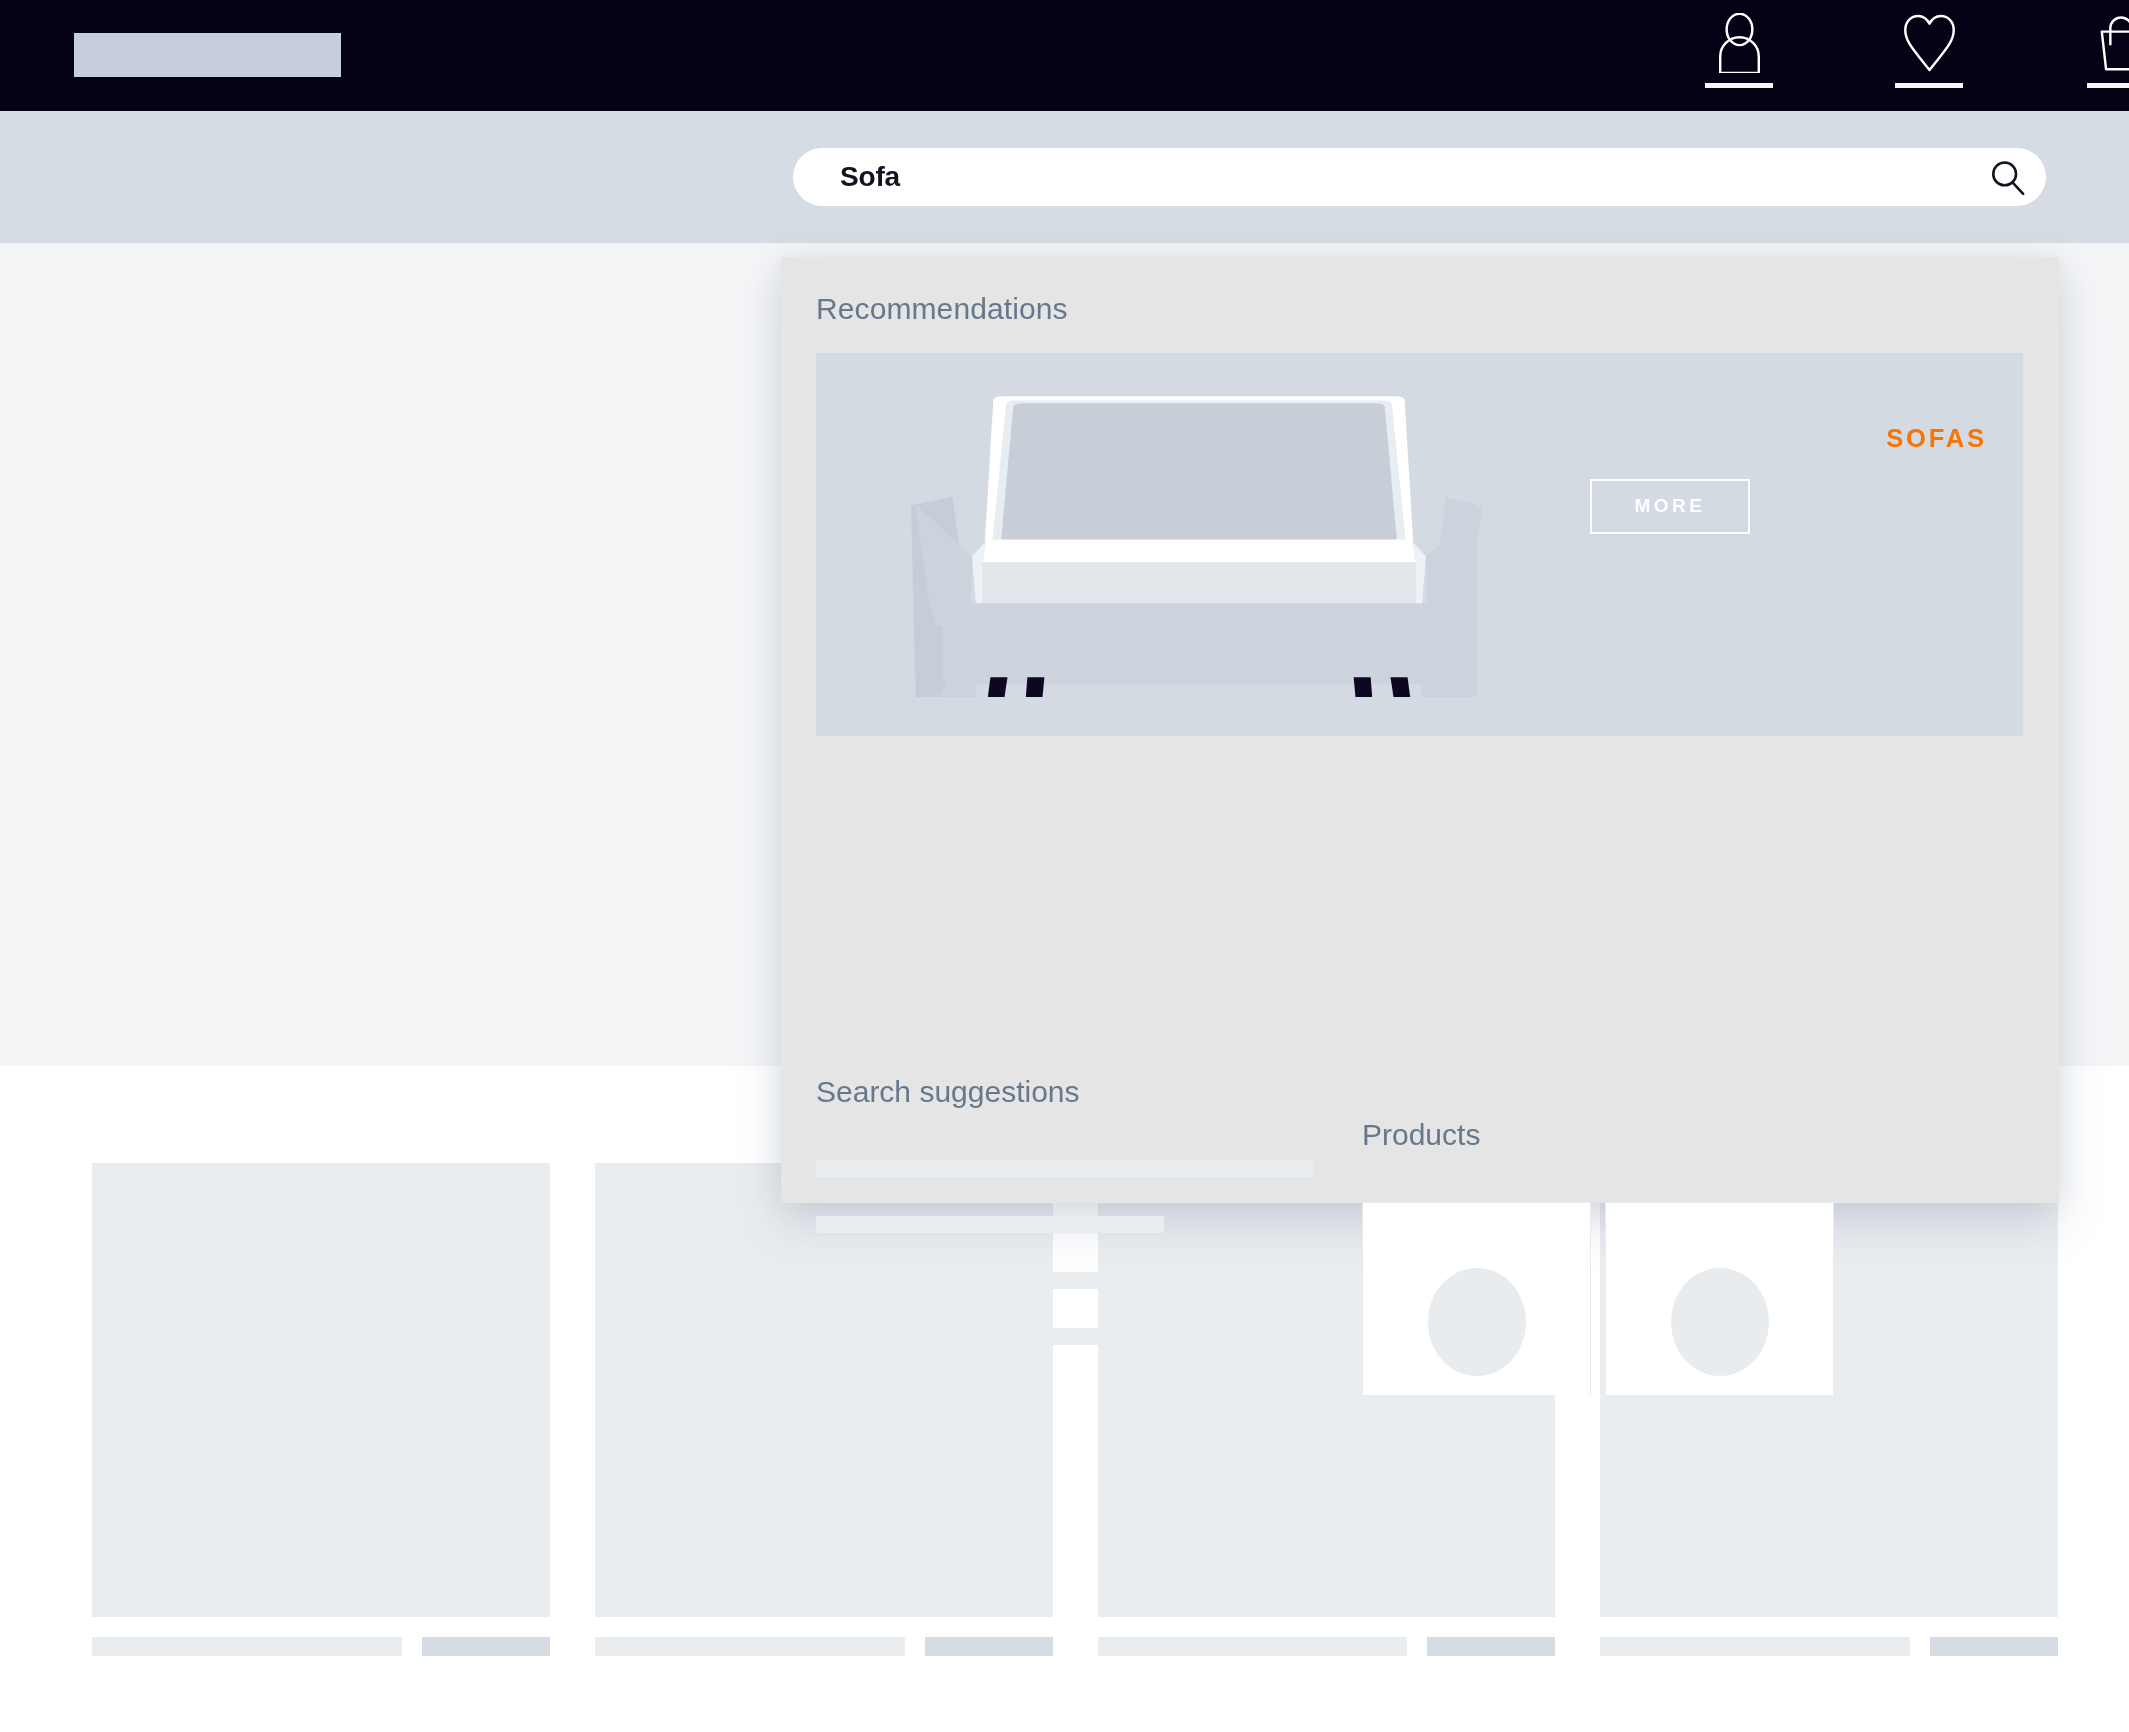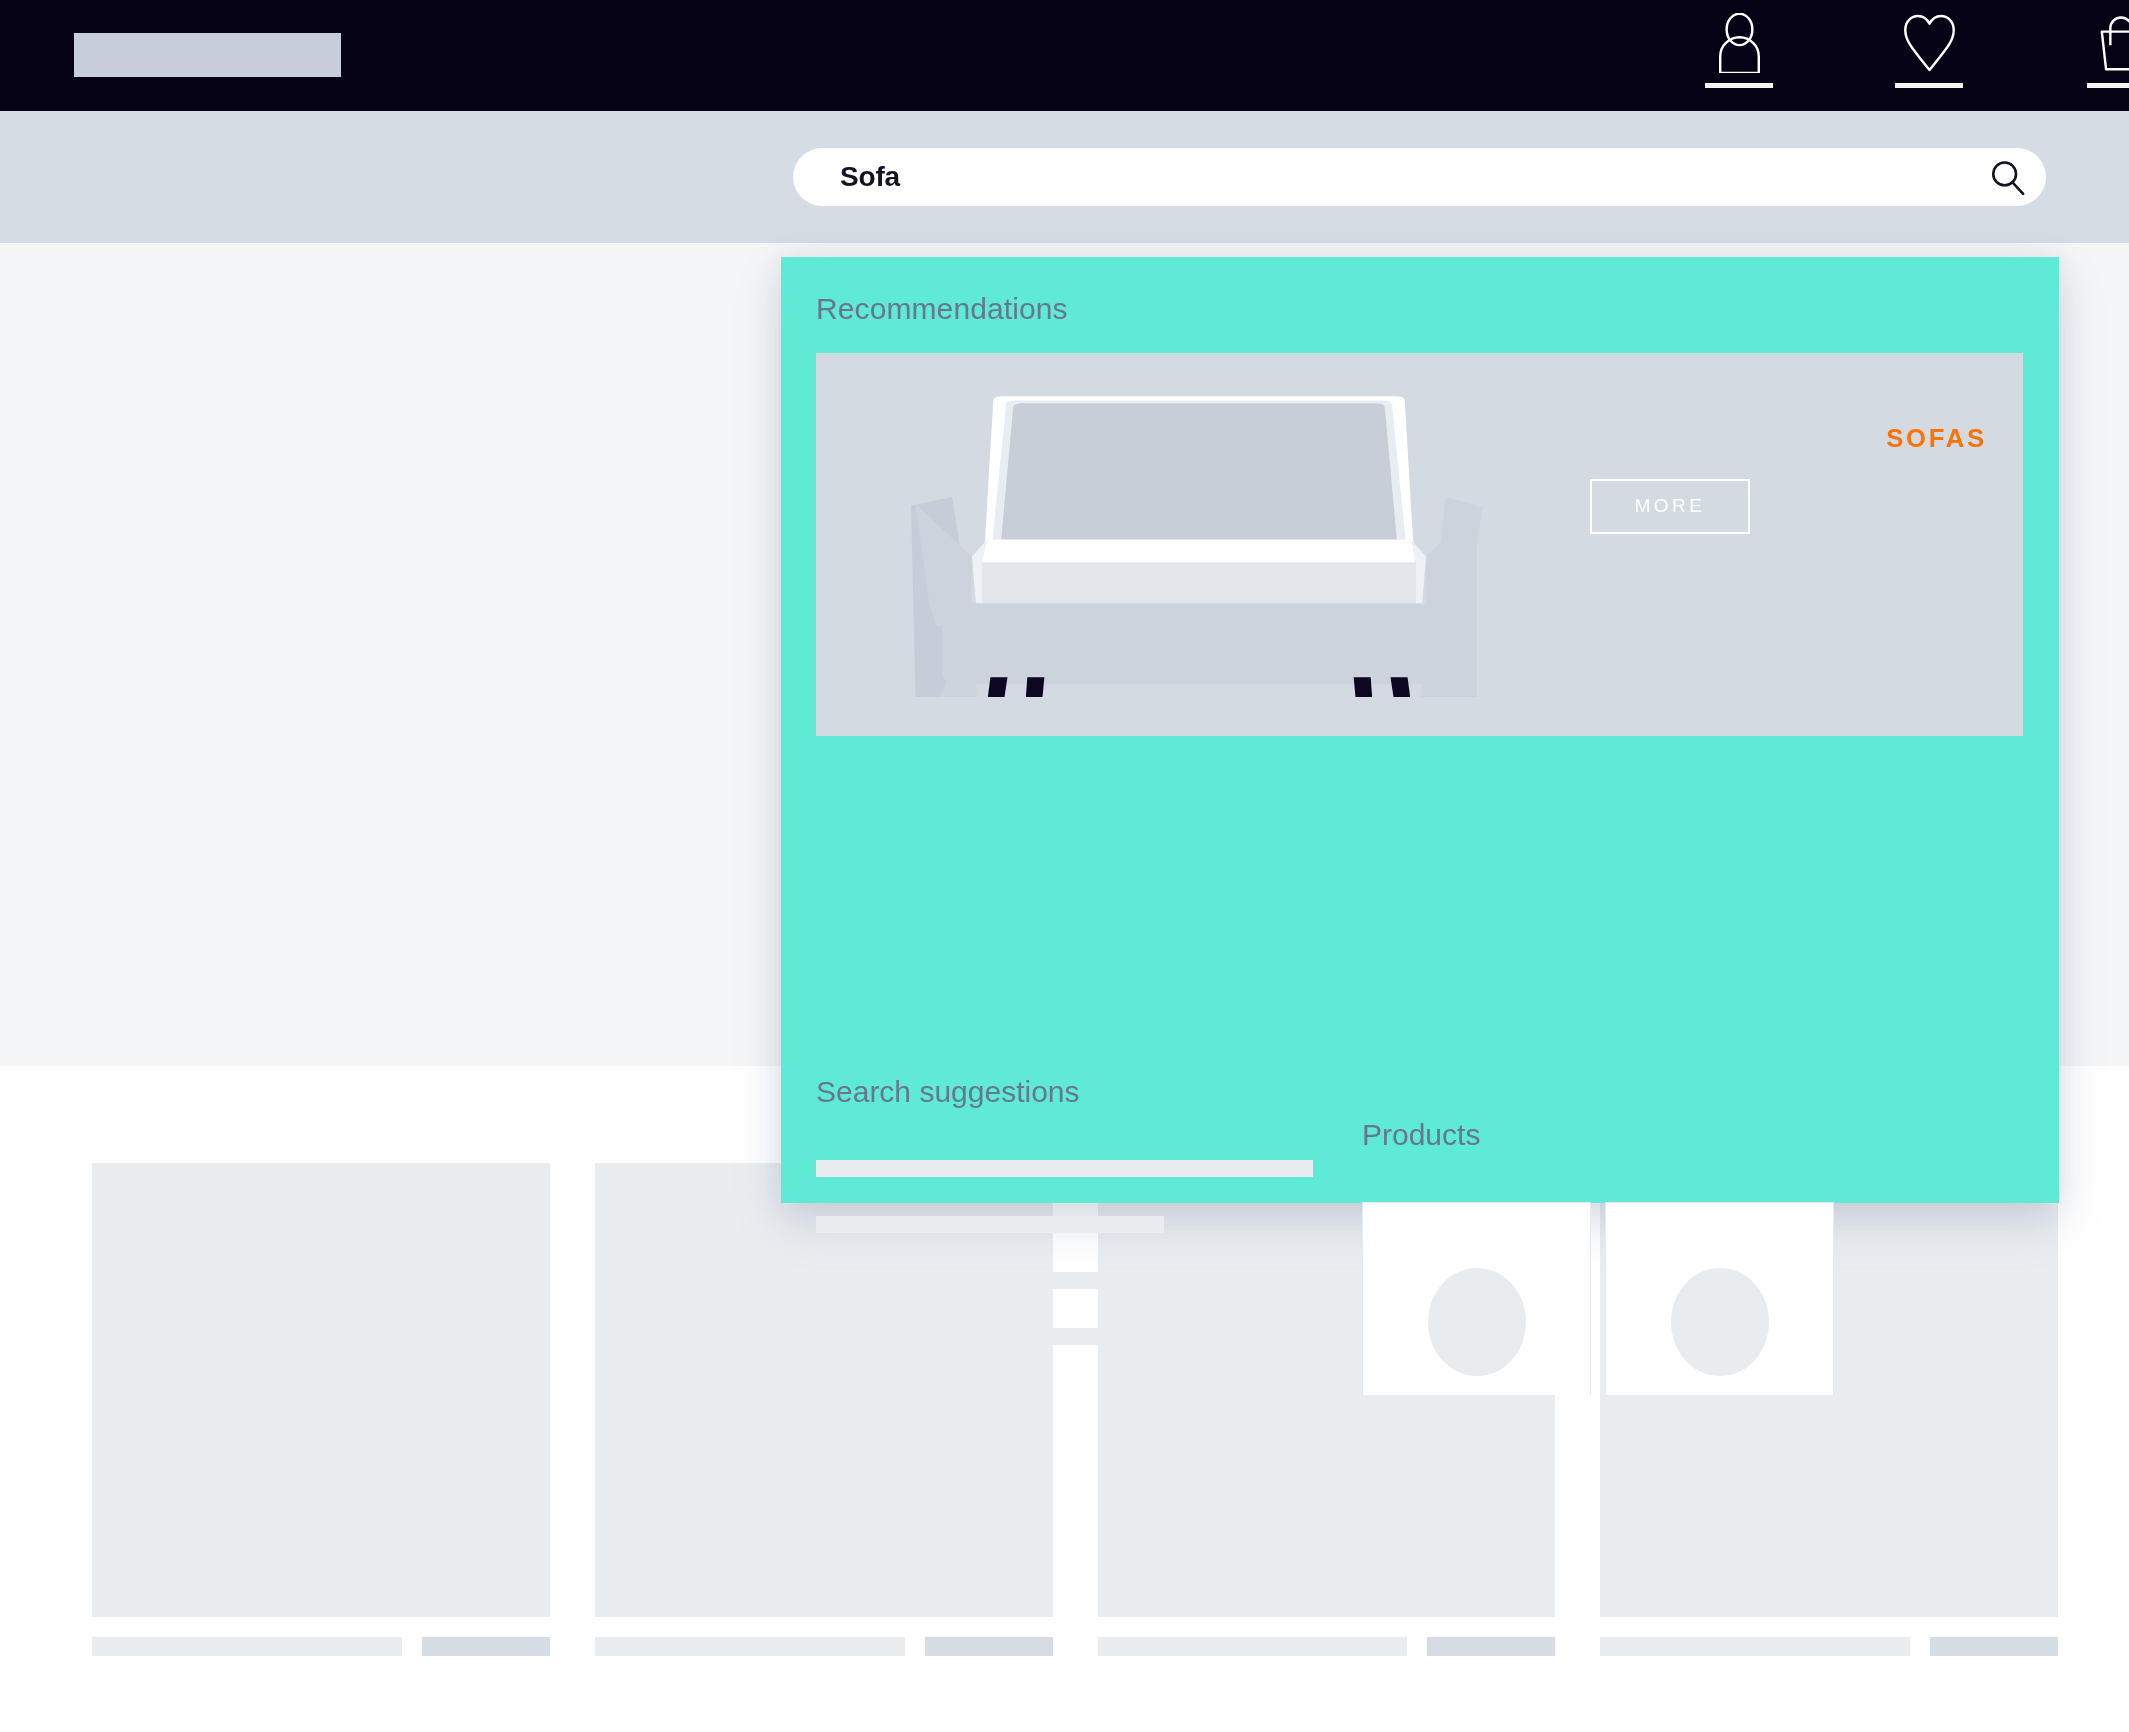--- a/index.html
+++ b/index.html
@@ -74,21 +74,21 @@
   }
   .bg-card { width: 458px; }
   .bg-card .thumb { width: 100%; height: 454px; background: #eaedf0; }
   .bg-card .bars { display: flex; margin-top: 20px; gap: 20px; }
   .bg-card .bar-title { height: 18.5px; background: #eaedf0; flex: 1 1 auto; }
   .bg-card .bar-price { height: 18.5px; background: #d6dce4; width: 128px; flex: 0 0 128px; }
 
   
   .dropdown {
     position: absolute; left: 781px; top: 257px; width: 1278px; height: 946px;
-    background: #5eead4;
+    background: #e5e5e5;
     box-shadow: 0 20px 43px rgba(110,125,150,0.24), 0 0 25.6px rgba(110,125,150,0.10);
   }
   .dd-title {
     position: absolute; left: 35px; top: 35px;
     font-size: 30px; color: #67788c; letter-spacing: 0.1px;
   }
 
   
   .banner {
     position: absolute; left: 35px; top: 96px; width: 1207px; height: 383px;
@@ -101,21 +101,21 @@
   }
   .banner-brand {
     margin-top: 4.3px;
     font-size: 71px; font-style: italic; font-weight: 300; color: #ffffff;
     line-height: 1.08; letter-spacing: 0px;
     font-family: "Liberation Sans", sans-serif;
   }
   .banner-more {
     margin-top: 25.6px; width: 160px; height: 55px;
     border: 2.1px solid #ffffff; background: transparent; color: #ffffff;
-    font-size: 19px; font-weight: normal; letter-spacing: 3.5px;
+    font-size: 19px; font-weight: bold; letter-spacing: 3.5px;
     display: flex; align-items: center; justify-content: center;
     cursor: pointer; font-family: "Liberation Sans", sans-serif;
   }
 
   
   .dd-col-left  { position: absolute; left: 35px;  top: 818px; width: 497px; }
   .dd-col-right { position: absolute; left: 581px; top: 825px; width: 697px; margin-top: 36px; }
   .col-title { font-size: 30px; color: #67788c; }
 
   .ph-list { margin-top: 51px; }

